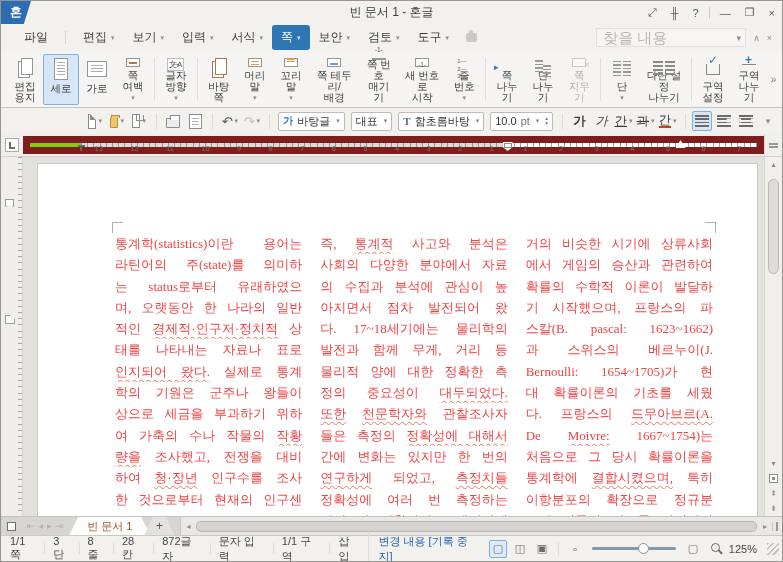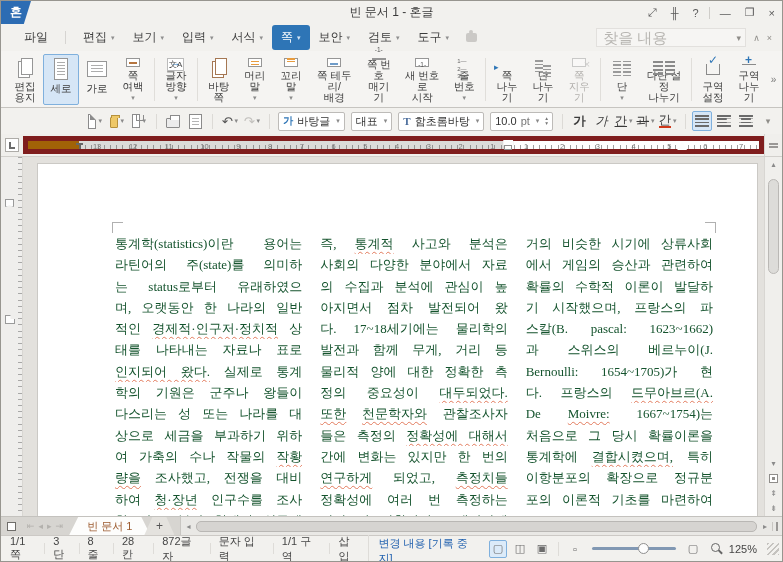--- a/index.html
+++ b/index.html
@@ -125,21 +125,21 @@
   .i-al{width:15px;height:12px;background:repeating-linear-gradient(to bottom,#6b6b6b 0 1.5px,transparent 1.5px 3.4px);}
   .i-al.left{background:
       repeating-linear-gradient(to bottom,#6b6b6b 0 1.5px,transparent 1.5px 3.4px);
       clip-path:polygon(0 0,100% 0,100% 30%,70% 30%,70% 62%,100% 62%,100% 100%,0 100%);}
   .i-al.center{clip-path:polygon(0 0,100% 0,100% 30%,85% 30%,85% 62%,100% 62%,100% 100%,0 100%,0 62%,15% 62%,15% 30%,0 30%);}
   
   .ruler-row{height:23px;flex:0 0 23px;display:flex;background:#f0efec;border-bottom:1px solid #d2d0cc;}
   .corner{width:22px;display:flex;align-items:center;justify-content:center;}
   .corner .tabtype{width:14px;height:14px;background:#fff;border:1px solid #aeaca8;display:flex;align-items:center;justify-content:center;}
   .corner .tabtype i{display:block;width:6px;height:7px;border-left:2px solid #6b6b6b;border-bottom:2px solid #6b6b6b;}
-  .hruler{flex:1;position:relative;background:#a16207;margin:2px 0 2px;border:5px solid #7f1d1d;overflow:visible;}
+  .hruler{flex:1;position:relative;background:#84cc16;margin:2px 0 2px;border:7px solid #7f1d1d;overflow:visible;}
   .seg{position:absolute;top:0;bottom:0;background-repeat:no-repeat;
        background-image:repeating-linear-gradient(90deg,rgba(110,110,110,.65) 0 1px,transparent 1px 6.2px);
        background-size:100% 4px;background-position:0 100%;}
   .seg .nums{display:flex;justify-content:space-around;font-size:7.5px;color:#767676;padding-top:1px;}
   .seg.left{left:7%;width:58.7%;background-color:#dbdbd9;}
   .seg.right{left:65.7%;right:0;background-color:#fff;}
   .m-top{position:absolute;left:calc(65.7% - 5px);top:-1px;width:10px;height:9px;background:#fdfdfd;
          clip-path:polygon(0 0,100% 0,100% 55%,50% 100%,0 55%);filter:drop-shadow(0 0 1px #888);}
   .m-bot{position:absolute;left:calc(65.7% - 4px);bottom:-1px;width:8px;height:5px;background:#fdfdfd;border:1px solid #8f8f8f;}
   .m-tri{position:absolute;left:88.8%;bottom:-1px;width:10px;height:8px;background:#fdfdfd;
@@ -159,21 +159,21 @@
        clip-path:polygon(0 0,55% 0,55% 45%,100% 45%,100% 100%,0 100%);}
   .canvas{flex:1;background:#e3e1dd;position:relative;overflow:hidden;}
   .page{position:absolute;left:14px;right:6px;top:6px;bottom:-30px;background:#fff;border:1px solid #cbc9c5;border-bottom:none;}
   .textarea{position:absolute;left:77px;right:44px;top:69px;bottom:0;}
   .crop{position:absolute;width:11px;height:11px;border:0 solid #b0b0b0;}
   .crop.tl{left:-3px;top:-11px;border-left-width:1px;border-top-width:1px;}
   .crop.tr{right:-3px;top:-11px;border-right-width:1px;border-top-width:1px;}
   .cols{display:flex;gap:18px;height:100%;overflow:hidden;}
   .col{flex:1;min-width:0;}
   .ln{font-family:"Liberation Serif","DejaVu Serif",serif;font-size:13px;line-height:21.3px;height:21.3px;
-      color:#14532d;text-align:justify;text-align-last:justify;overflow:hidden;white-space:nowrap;}
+      color:#ef4444;text-align:justify;text-align-last:justify;overflow:hidden;white-space:nowrap;}
   .sp{text-decoration:underline;text-decoration-style:wavy;text-decoration-color:#e2795b;
       text-decoration-thickness:1px;text-underline-offset:2.5px;}
   .vscroll{width:18px;background:#f0efec;border-left:1px solid #d8d6d2;display:flex;flex-direction:column;}
   .sbtn{height:15px;display:flex;align-items:center;justify-content:center;font-size:8px;color:#8a8a8a;}
   .strack{flex:1;position:relative;}
   .sthumb{position:absolute;left:3px;right:3px;top:7px;height:95px;background:#dddcd9;border:1px solid #bab8b5;border-radius:6px;}
   .sbtn.boxed i{display:block;width:9px;height:9px;border:1px solid #8f8d8a;background:#fff;}
   .sbtn.boxed i::after{content:'';display:block;width:3px;height:3px;margin:2px auto;background:#8f8d8a;}
   
   .tabrow{height:19px;flex:0 0 19px;background:#d7d5d1;border-top:1px solid #c4c2be;display:flex;align-items:stretch;font-size:11px;}
@@ -183,21 +183,21 @@
   .tab{background:#fdfdfc;display:flex;align-items:center;padding:0 18px;color:#9c5a2e;
        clip-path:polygon(9px 0,calc(100% - 9px) 0,100% 100%,0 100%);}
   .tabplus{width:30px;display:flex;align-items:center;justify-content:center;background:#e4e2de;color:#555;
        clip-path:polygon(8px 0,calc(100% - 8px) 0,100% 100%,0 100%);margin-left:-6px;font-size:12px;}
   .hscroll{flex:1;display:flex;align-items:center;background:#e9e8e5;border-left:1px solid #c8c6c2;margin-left:6px;}
   .hbtn{width:14px;display:flex;align-items:center;justify-content:center;font-size:8px;color:#8a8a8a;}
   .hthumb{flex:1;height:11px;margin:0 1px;background:#d6d4d1;border:1px solid #b9b7b4;border-radius:5px;}
   .hsplit{width:10px;display:flex;align-items:center;justify-content:center;border-left:1px solid #c8c6c2;}
   .hsplit i{display:block;width:3px;height:9px;border-left:2px solid #9a9896;}
   
-  .statusbar{height:26px;flex:0 0 26px;border-top:1px solid #ccc9c5;display:flex;font-size:11px;color:#454545;background:#f2f1ee;}
+  .statusbar{height:26px;flex:0 0 26px;border-top:1px solid #ccc9c5;display:flex;align-items:center;font-size:11px;color:#454545;background:#f2f1ee;}
   #status-items{display:flex;align-items:center;height:100%;}
   .sitem{padding:0 9px;position:relative;display:flex;align-items:center;height:100%;}
   .sitem + .sitem::before{content:'';position:absolute;left:0;top:7px;bottom:7px;width:1px;background:#dedcd8;}
   .schange{color:#1e5fae;padding:0 10px;position:relative;}
   .schange::before{content:'';position:absolute;left:0;top:-1px;bottom:-1px;width:1px;background:#dedcd8;}
   .status-right{margin-left:auto;display:flex;align-items:center;gap:4px;padding-right:3px;}
   .vicon{width:18px;height:18px;display:flex;align-items:center;justify-content:center;border:1px solid transparent;
          border-radius:2px;color:#6b6b6b;font-size:11px;}
   .vicon.active{background:#dcebf9;border-color:#7fb0dd;}
   .ssep{width:1px;height:14px;background:#dedcd8;margin:0 3px;}
@@ -502,21 +502,20 @@
           <div class="cols" id="doc-cols">
               <div class="col">
                 <div class="ln">통계학(statistics)이란 용어는</div>
                 <div class="ln">라틴어의 주(state)를 의미하</div>
                 <div class="ln">는 status로부터 유래하였으</div>
                 <div class="ln">며, 오랫동안 한 나라의 일반</div>
                 <div class="ln">적인 <span class="sp">경제적·인구저·정치적</span> 상</div>
                 <div class="ln">태를 나타내는 자료나 표로</div>
                 <div class="ln"><span class="sp">인지되어 왔다.</span> 실제로 통계</div>
                 <div class="ln">학의 기원은 군주나 왕들이</div>
-                <div class="ln">다스리는 성 또는 나라를 대</div>
                 <div class="ln">상으로 세금을 부과하기 위하</div>
                 <div class="ln">여 가축의 수나 작물의 <span class="sp">작황</span></div>
                 <div class="ln"><span class="sp">량을</span> 조사했고, 전쟁을 대비</div>
                 <div class="ln">하여 <span class="sp">청·장년</span> 인구수를 조사</div>
                 <div class="ln">한 것으로부터 현재의 인구센</div>
               </div>
               <div class="col">
                 <div class="ln">즉, <span class="sp">통계적</span> 사고와 분석은</div>
                 <div class="ln">사회의 다양한 분야에서 자료</div>
                 <div class="ln">의 수집과 분석에 관심이 높</div>
@@ -533,20 +532,21 @@
                 <div class="ln">것이 더 <span class="sp">정확하다고 생각하게</span></div>
               </div>
               <div class="col">
                 <div class="ln">거의 비슷한 시기에 상류사회</div>
                 <div class="ln">에서 게임의 승산과 관련하여</div>
                 <div class="ln">확률의 수학적 이론이 발달하</div>
                 <div class="ln">기 시작했으며, 프랑스의 파</div>
                 <div class="ln">스칼(B. pascal: 1623~1662)</div>
                 <div class="ln">과 스위스의 베르누이(J.</div>
                 <div class="ln">Bernoulli: 1654~1705)가 현</div>
+                <div class="ln">대 확률이론의 기초를 세웠</div>
                 <div class="ln">다. 프랑스의 <span class="sp">드무아브르(A.</span></div>
                 <div class="ln">De <span class="sp">Moivre:</span> 1667~1754)는</div>
                 <div class="ln">처음으로 그 당시 확률이론을</div>
                 <div class="ln">통계학에 <span class="sp">결합시켰으며,</span> 특히</div>
                 <div class="ln">이항분포의 확장으로 정규분</div>
                 <div class="ln">포의 이론적 기초를 마련하여</div>
               </div>
             </div>
         </div>
       </div>

